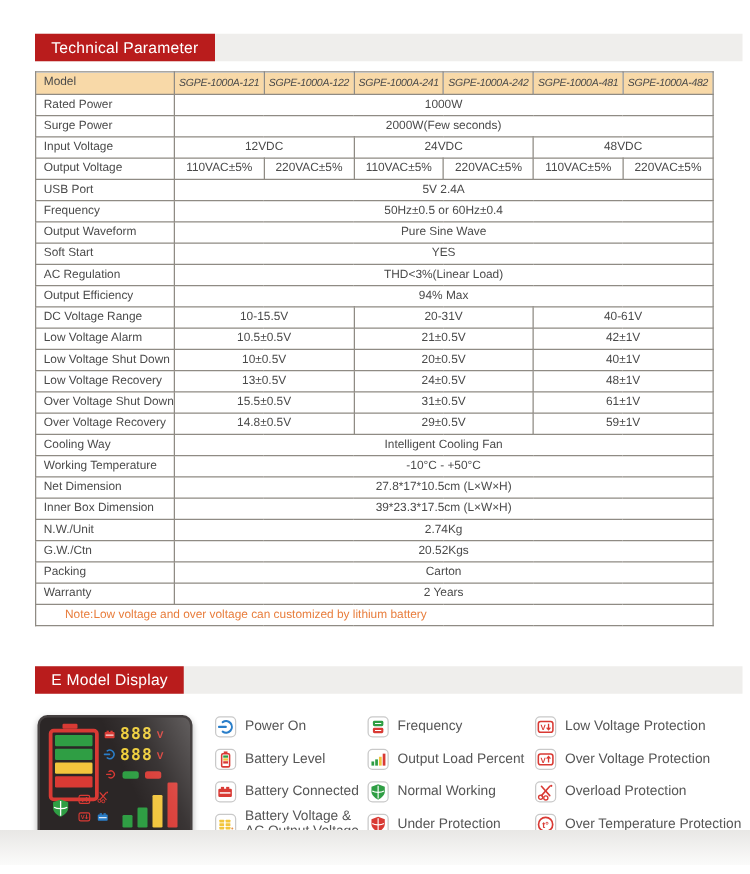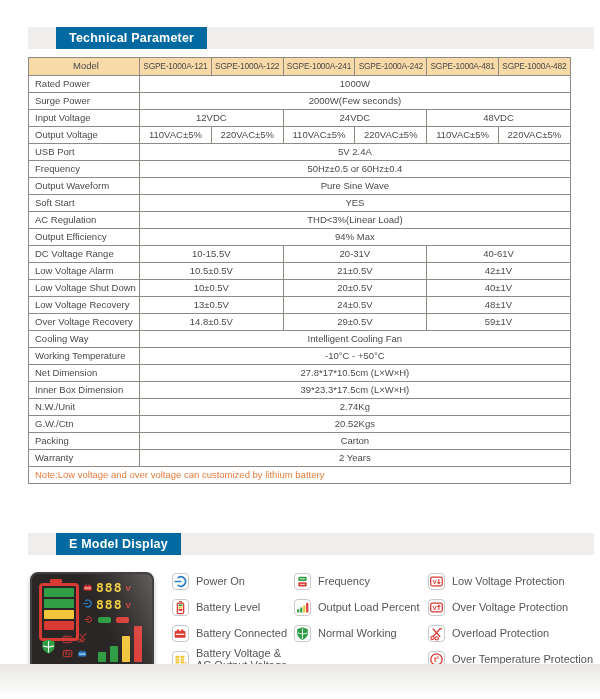--- a/index.html
+++ b/index.html
@@ -5,31 +5,31 @@
 <style>
   html,body{margin:0;padding:0;background:#fff;}
   body{width:600px;height:699px;font-family:"Liberation Sans",sans-serif;}
   .page{position:relative;width:600px;height:699px;overflow:hidden;background:#fff;}
 
   
   .section-bar{position:absolute;left:28px;right:6px;height:22px;background:#efeeec;}
   .section-bar.s1{top:27px;}
   .section-bar.s2{top:533px;}
   .section-label{display:inline-flex;align-items:center;height:100%;padding:0 13px;
-    background:#0369a1;color:#fff;font-weight:bold;font-size:12.5px;letter-spacing:.2px;margin-left:28px;}
+    background:#b91c1c;color:#fff;font-weight:normal;font-size:12.5px;letter-spacing:.2px;}
 
   
   .spec-table{position:absolute;top:57px;left:28px;width:542px;border-collapse:collapse;table-layout:fixed;}
   .spec-table th,.spec-table td{border:1px solid #8f8b84;font-size:9.5px;color:#4a4a4a;
     text-align:center;padding:1px 2px;height:14px;line-height:1.15;overflow:hidden;white-space:nowrap;}
   .spec-table th{background:#F8D9A8;font-weight:normal;height:15px;}
-  .spec-table th:first-child{text-align:center;padding-left:6px;}
-  .spec-table th.mh{font-size:8.4px;letter-spacing:-0.2px;padding:1px 0;}
+  .spec-table th:first-child{text-align:left;padding-left:6px;}
+  .spec-table th.mh{font-size:8.4px;letter-spacing:-0.2px;padding:1px 0;font-style:italic;}
   .spec-table td.lbl{text-align:left;padding-left:6px;}
-  .spec-table td.note{text-align:left;padding-left:6px;color:#E87D3C;}
+  .spec-table td.note{text-align:left;padding-left:23px;color:#E87D3C;}
 
   
   .display-area{position:absolute;top:566px;left:30px;right:0;height:112px;}
 
   
   .lcd{position:absolute;left:0;top:6px;width:120px;height:96px;background:#2b2626;
     border:2px solid #454040;border-radius:8px;box-shadow:0 3px 5px rgba(0,0,0,.28);}
   .lcd::after{content:"";position:absolute;inset:0;border-radius:6px;pointer-events:none;
     background:linear-gradient(245deg,rgba(255,255,255,.26),rgba(255,255,255,.07) 26%,rgba(255,255,255,0) 44%);}
   .lcd-batt{position:absolute;left:7px;top:9px;width:30px;height:48px;border:3px solid #D93A34;border-radius:4px;padding:2px;}
@@ -154,20 +154,26 @@
           <td colspan="2">20±0.5V</td>
           <td colspan="2">40±1V</td>
         </tr>
         <tr>
           <td class="lbl">Low Voltage Recovery</td>
           <td colspan="2">13±0.5V</td>
           <td colspan="2">24±0.5V</td>
           <td colspan="2">48±1V</td>
         </tr>
         <tr>
+          <td class="lbl">Over Voltage Shut Down</td>
+          <td colspan="2">15.5±0.5V</td>
+          <td colspan="2">31±0.5V</td>
+          <td colspan="2">61±1V</td>
+        </tr>
+        <tr>
           <td class="lbl">Over Voltage Recovery</td>
           <td colspan="2">14.8±0.5V</td>
           <td colspan="2">29±0.5V</td>
           <td colspan="2">59±1V</td>
         </tr>
         <tr>
           <td class="lbl">Cooling Way</td>
           <td colspan="6">Intelligent Cooling Fan</td>
         </tr>
         <tr>
@@ -366,20 +372,30 @@
           <div class="litem">
             <span class="libox">
               <svg viewBox="0 0 18 18">
                 <path d="M9 1.6 L15.4 4 V9.2 C15.4 13.4 9 16.6 9 16.6 C9 16.6 2.6 13.4 2.6 9.2 V4 Z" fill="#2F9E44"></path>
                 <line x1="9" y1="3" x2="9" y2="15.4" stroke="#fff" stroke-width="1.1"></line>
                 <path d="M3.4 8.2 C6 9.9 12 9.9 14.6 8.2" stroke="#fff" stroke-width="1.1" fill="none"></path>
               </svg>
             </span>
             <span class="llabel">Normal Working</span>
           </div>
+          <div class="litem">
+            <span class="libox">
+              <svg viewBox="0 0 18 18">
+                <path d="M9 1.6 L15.4 4 V9.2 C15.4 13.4 9 16.6 9 16.6 C9 16.6 2.6 13.4 2.6 9.2 V4 Z" fill="#D93A34"></path>
+                <line x1="9" y1="3" x2="9" y2="15.4" stroke="#fff" stroke-width="1.1"></line>
+                <path d="M3.4 8.2 C6 9.9 12 9.9 14.6 8.2" stroke="#fff" stroke-width="1.1" fill="none"></path>
+              </svg>
+            </span>
+            <span class="llabel">Under Protection</span>
+          </div>
         </div>
         <div class="lcol lcol2">
           <div class="litem">
             <span class="libox">
               <svg viewBox="0 0 18 18">
                 <rect x="2" y="3.8" width="14" height="10.4" rx="2.2" fill="none" stroke="#D93A34" stroke-width="1.5"></rect>
                 <text x="4.2" y="12.2" font-size="7.5" font-weight="bold" fill="#D93A34" font-family="Liberation Sans, sans-serif">V</text>
                 <line x1="11.8" y1="6" x2="11.8" y2="11.4" stroke="#D93A34" stroke-width="1.3"></line>
                 <path d="M10 9.7 L11.8 11.7 L13.6 9.7" fill="none" stroke="#D93A34" stroke-width="1.3"></path>
               </svg>

